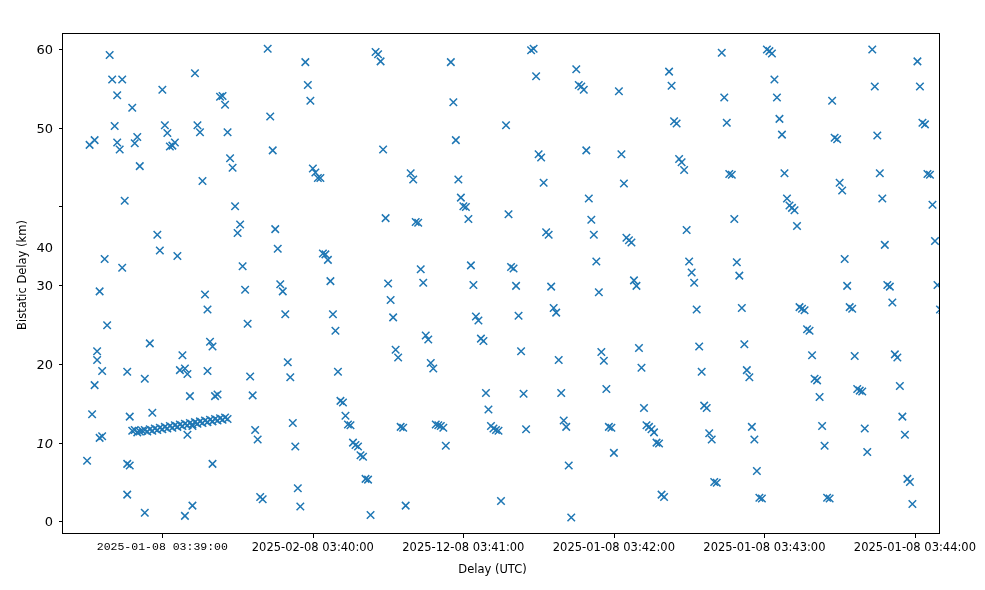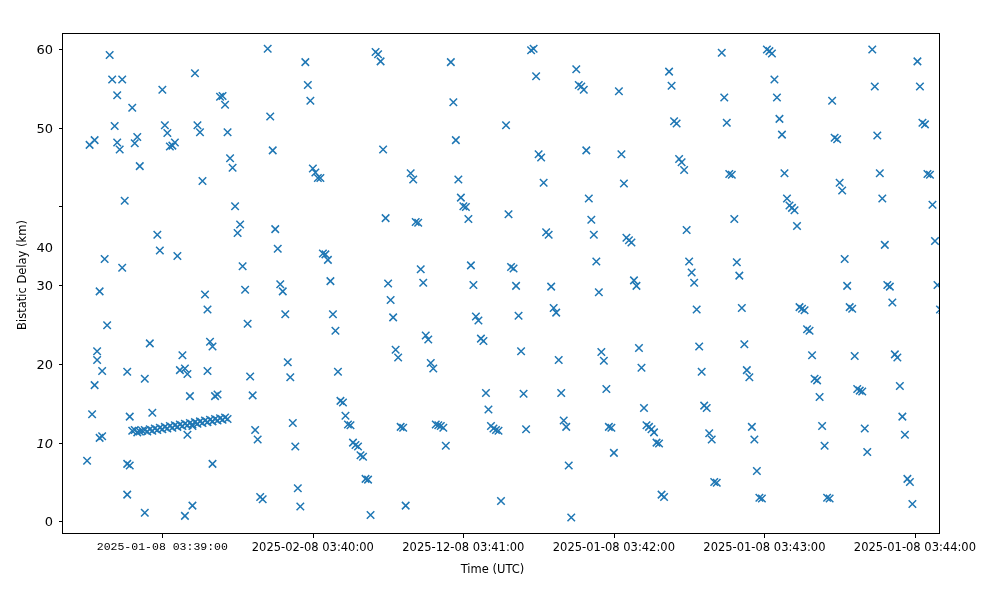--- a/index.html
+++ b/index.html
@@ -564,16 +564,16 @@
       <div class="tick-line-y" style="top: 285.075px;"></div>
       <div class="ticklabel-y" style="top: 285.075px;">30</div>
       <div class="tick-line-y" style="top: 206.302px;"></div>
       <div class="ticklabel-y" style="top: 207px; margin-top: 40px;">40</div>
       <div class="tick-line-y" style="top: 127.528px;"></div>
       <div class="ticklabel-y" style="top: 127.528px;">50</div>
       <div class="tick-line-y" style="top: 48.7547px;"></div>
       <div class="ticklabel-y" style="top: 48.7547px;">60</div>
     </div>
 
-  <div class="xlabel">Time (UTC)</div>
+  <div class="xlabel">Delay (UTC)</div>
   <div class="ylabel">Bistatic Delay (km)</div>
 
 </div>
 
 </body></html>

